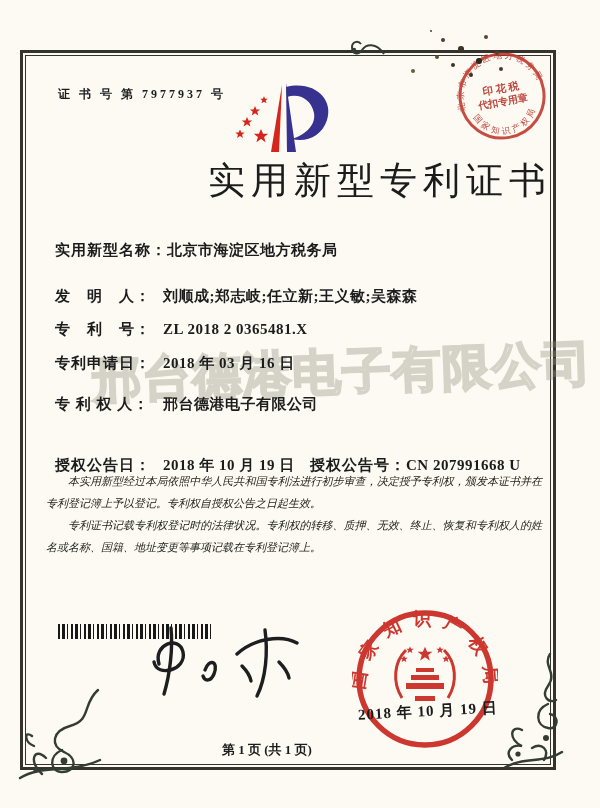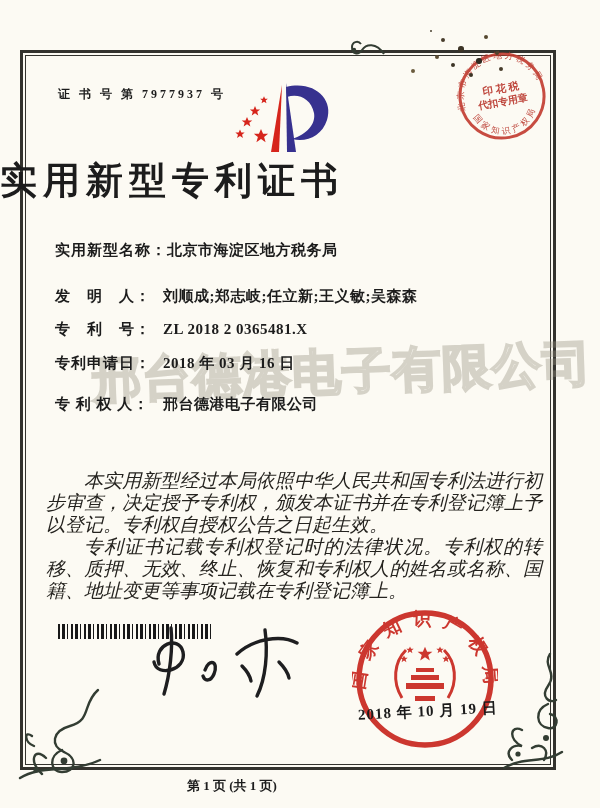--- a/index.html
+++ b/index.html
@@ -7,49 +7,49 @@
     position:relative;width:600px;height:808px;margin:0 auto;
     background:#fcfaf3;overflow:hidden;
     font-family:"Liberation Serif","DejaVu Serif",serif;color:#1c1c1c;
   }
   
   .frame{position:absolute;left:20px;top:50px;width:530px;height:714px;border:3px solid #34332e;}
   .frame-inner{position:absolute;inset:2px;border:1px solid #34332e;}
   
   .cert-no{position:absolute;left:58px;top:86px;font-size:12px;font-weight:600;letter-spacing:3px;}
   .logo{position:absolute;left:228px;top:72px;}
-  .title{position:absolute;left:0;right:48px;top:156px;text-align:left;font-size:37px;font-weight:700;letter-spacing:6px;}
+  .title{position:absolute;left:0;right:48px;top:156px;text-align:right;font-size:37px;font-weight:400;letter-spacing:6px;}
   
   .row{position:absolute;left:55px;right:50px;font-size:15px;font-weight:600;white-space:nowrap;}
   .row .lbl{display:inline-block;min-width:108px;letter-spacing:1px;}
   .row .val{letter-spacing:0.5px;}
   .row .pair2{position:absolute;left:255px;top:0;}
   
-  .body-text{position:absolute;left:46px;top:470px;width:496px;font-size:19px;line-height:22px;
+  .body-text{position:absolute;left:46px;top:470px;width:496px;font-size:11px;line-height:22px;
     font-style:italic;text-align:justify;color:#25231f;}
   .body-text p{margin:0;text-indent:2em;}
   
   .watermark{position:absolute;left:92px;top:340px;width:470px;font-size:49px;font-weight:700;
     letter-spacing:1px;color:transparent;-webkit-text-stroke:2px rgba(150,144,128,0.38);
     transform:rotate(-2deg);white-space:nowrap;pointer-events:none;}
   
   .barcode{position:absolute;left:58px;top:624px;width:156px;height:15px;
     background:repeating-linear-gradient(90deg,#181818 0 2px,transparent 2px 4px,#181818 4px 7px,transparent 7px 9px,#181818 9px 10px,transparent 10px 13px);}
   
   .sig-block{position:absolute;left:62px;top:650px;font-family:"Liberation Sans","DejaVu Sans",sans-serif;
     font-size:16px;font-weight:700;line-height:29px;}
   .sig-svg{position:absolute;left:125px;top:618px;}
   
   .seal{position:absolute;left:352px;top:606px;}
   .seal-date{position:absolute;left:358px;top:702px;font-size:15px;font-weight:700;letter-spacing:1px;
     transform:rotate(-3deg);color:#1b1b1b;white-space:nowrap;}
   
   .stamp{position:absolute;left:450px;top:44px;opacity:.9;}
   
-  .footer{position:absolute;left:187px;top:741px;width:160px;text-align:left;font-size:13px;font-weight:600;margin-top:36px;}
+  .footer{position:absolute;left:187px;top:741px;width:160px;text-align:center;font-size:13px;font-weight:600;}
   
   .speckles{position:absolute;left:430px;top:30px;width:2px;height:2px;background:#4a4030;border-radius:50%;
     box-shadow:12px 9px 0 1px #473c2c,30px 18px 0 2px #3c3426,55px 6px 0 1px #55472f,22px 34px 0 1px #3c3426,
     48px 30px 0 2px #2f2a20,66px 22px 0 1px #50432d,6px 26px 0 1px #5a4c33,40px 44px 0 1px #3c3426,
     -18px 40px 0 1px #6b5b3e,70px 38px 0 1px #473c2c;}
   .ornament{position:absolute;}
   svg text{font-family:"Liberation Serif","DejaVu Serif",serif;}
 </style>
 </head>
 <body>
@@ -89,20 +89,26 @@
     <span class="lbl">发　明　人：</span><span class="val">刘顺成;郑志岐;任立新;王义敏;吴森森</span>
   </div>
   <div class="row" style="top:320px">
     <span class="lbl">专　利　号：</span><span class="val">ZL 2018 2 0365481.X</span>
   </div>
   <div class="row" style="top:354px">
     <span class="lbl">专利申请日：</span><span class="val">2018 年 03 月 16 日</span>
   </div>
   <div class="row" style="top:395px">
     <span class="lbl">专 利 权 人：</span><span class="val">邢台德港电子有限公司</span>
+  </div>
+  <div class="row" style="top:456px">
+    <span class="lbl">授权公告日：</span><span class="val">2018 年 10 月 19 日</span>
+    <span class="pair2">
+      <span class="lbl" style="min-width:0">授权公告号：</span><span class="val">CN 207991668 U</span>
+    </span>
   </div>
 
   <div class="body-text">
     <p>本实用新型经过本局依照中华人民共和国专利法进行初步审查，决定授予专利权，颁发本证书并在专利登记簿上予以登记。专利权自授权公告之日起生效。</p>
     <p>专利证书记载专利权登记时的法律状况。专利权的转移、质押、无效、终止、恢复和专利权人的姓名或名称、国籍、地址变更等事项记载在专利登记簿上。</p>
   </div>
 
   <div class="barcode"></div>
 
   <svg class="sig-svg" width="200" height="92" viewBox="0 0 200 92">

